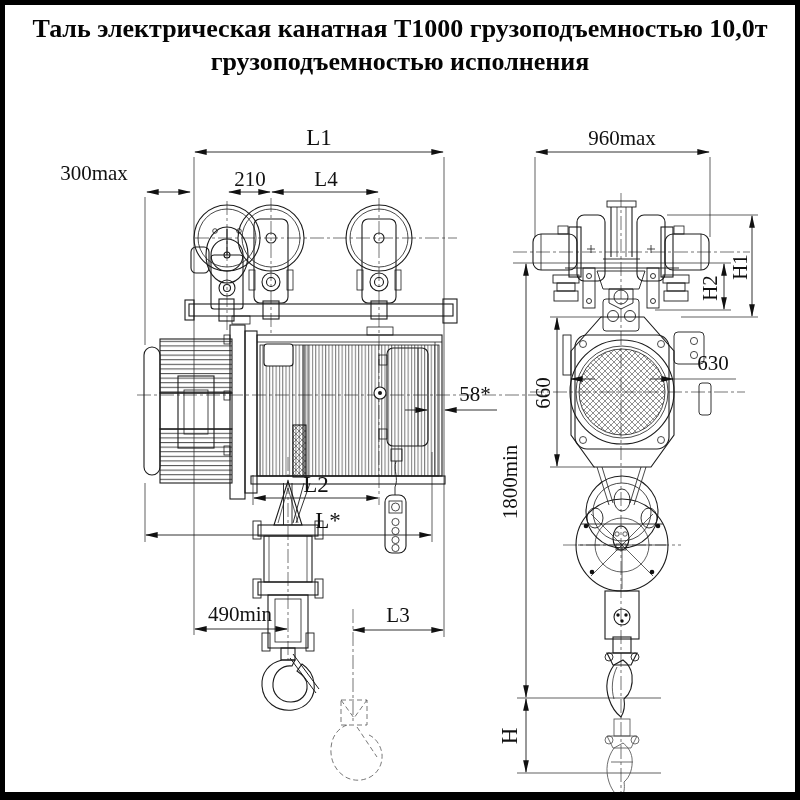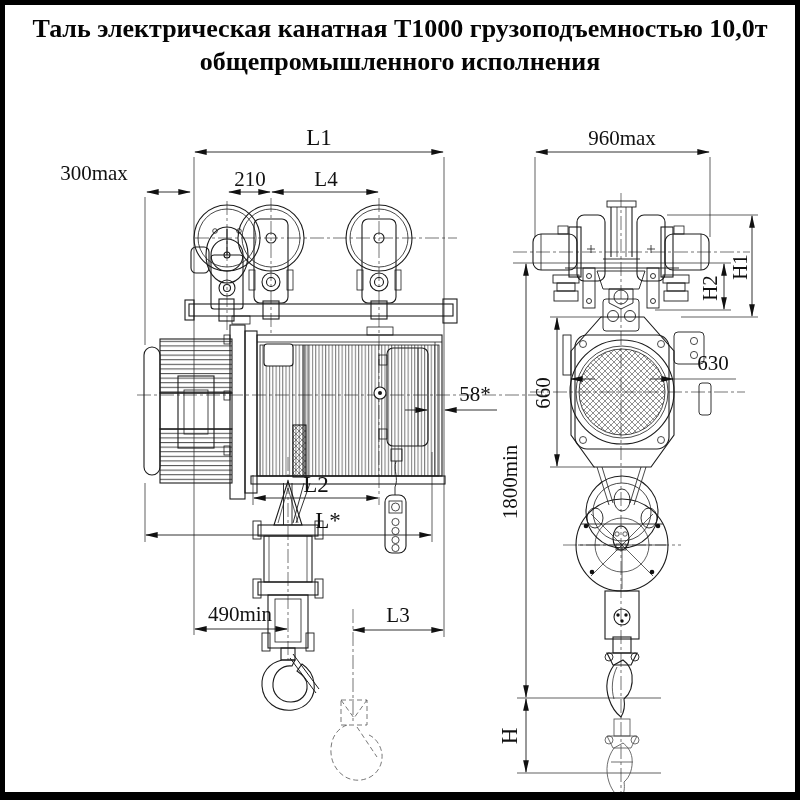--- a/index.html
+++ b/index.html
@@ -18,21 +18,21 @@
   svg text{font-family:"Liberation Serif","DejaVu Serif",serif;fill:#111;}
   .dim{font-size:21px;}
   .dimbig{font-size:23px;}
 </style>
 </head>
 <body>
 
 <div id="page">
   <div id="title">
     <div class="t1">Таль электрическая канатная Т1000 грузоподъемностью 10,0т</div>
-    <div class="t2">общепромышленного исполнения</div>
+    <div class="t2">грузоподъемностью исполнения</div>
   </div>
 
   <svg width="790" height="787" viewBox="0 0 790 787">
     <defs>
       <marker id="arrE" orient="auto" markerWidth="14" markerHeight="8" refX="13" refY="4">
         <path d="M0,0.8 L14,4 L0,7.2 Z" fill="#111"></path>
       </marker>
       <marker id="arrS" orient="auto" markerWidth="14" markerHeight="8" refX="1" refY="4">
         <path d="M14,0.8 L0,4 L14,7.2 Z" fill="#111"></path>
       </marker>

